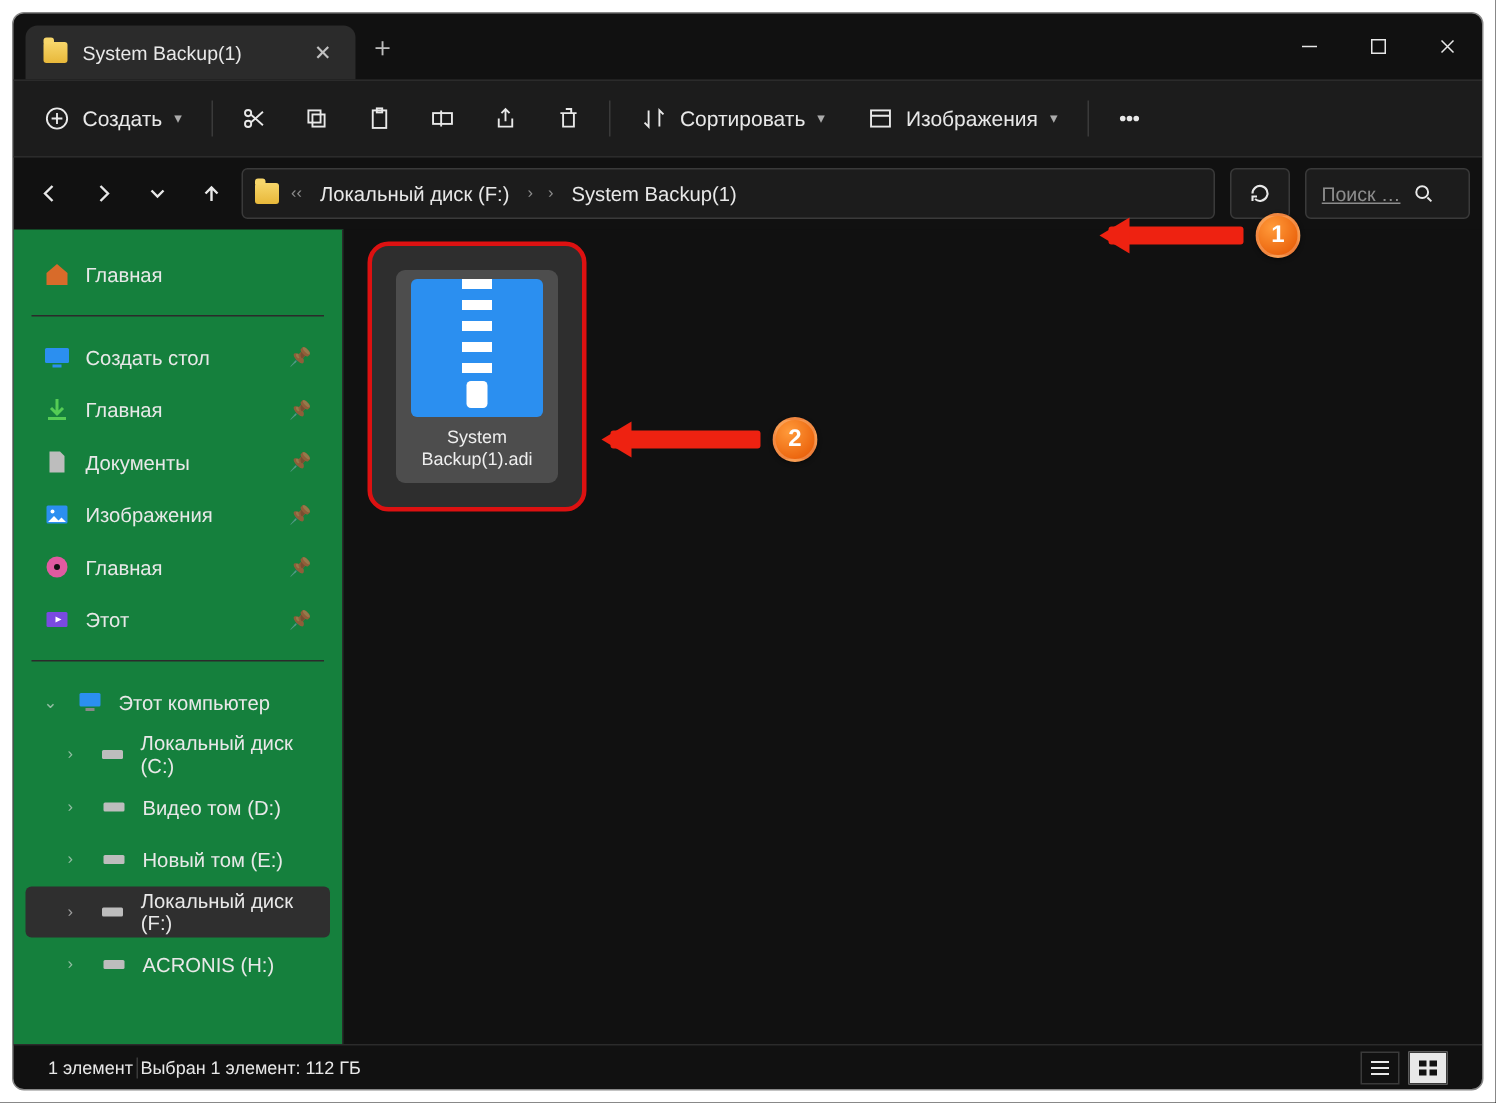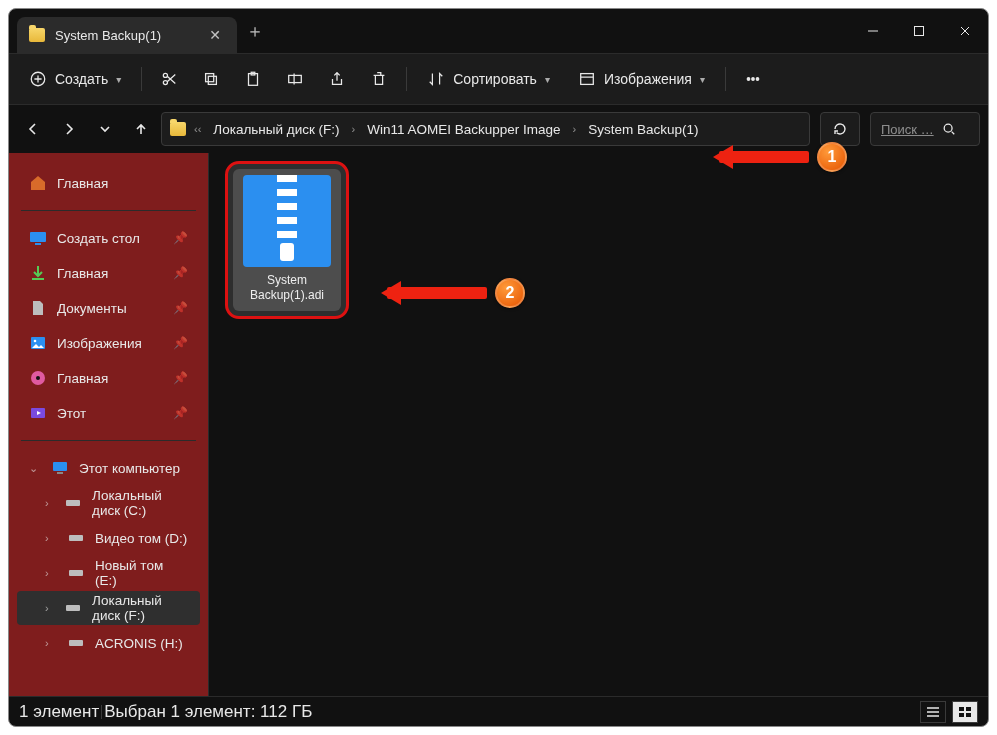--- a/index.html
+++ b/index.html
@@ -45,36 +45,36 @@
   .crumb { padding: 2px 4px; border-radius: 3px; }
   .refresh { width: 40px; height: 34px; border: 1px solid #3a3a3a; border-radius: 4px; display: flex; align-items: center; justify-content: center; margin-left: 6px; background: #1c1c1c; }
   .search {
     width: 110px; height: 34px; border: 1px solid #3a3a3a; border-radius: 4px; margin-left: 6px;
     background: #1c1c1c; display: flex; align-items: center; padding: 0 10px; font-size: 13px; gap: 8px;
   }
   .search span.ph { opacity: .55; white-space: nowrap; overflow: hidden; text-decoration: underline; }
   
   .body { flex: 1; display: flex; min-height: 0; }
   .sidebar {
-    width: 200px; background: #7f1d1d; border-right: 1px solid #2b2b2b; padding: 12px 4px; overflow: hidden;
+    width: 220px; background: #15803d; border-right: 1px solid #2b2b2b; padding: 12px 4px; overflow: hidden;
   }
   .nav-item {
     display: flex; align-items: center; gap: 10px; height: 34px; padding: 0 12px; font-size: 13.5px;
     border-radius: 4px; margin: 1px 4px;
   }
   .nav-item .pin { margin-left: auto; opacity: .55; font-size: 12px; }
   .nav-item.active { background: #2f2f2f; }
   .nav-item .exp { width: 12px; opacity: .6; font-size: 11px; }
   .hr { height: 1px; background: #2b2b2b; margin: 10px 8px; }
   .ic { width: 18px; height: 18px; display: inline-flex; align-items: center; justify-content: center; }
   .ic svg { width: 18px; height: 18px; }
   
   .content { flex: 1; position: relative; background: #111; padding: 16px; }
   .file-wrap {
-    position: absolute; left: 16px; top: 8px; padding: 5px; border: 3px solid #d11; border-radius: 14px;
+    position: absolute; left: 16px; top: 8px; padding: 16px; border: 3px solid #d11; border-radius: 14px;
     background: #2e2e2e;
   }
   .file {
     width: 108px; display: flex; flex-direction: column; align-items: center; gap: 6px;
     padding: 6px 4px 8px; border-radius: 6px; background: #4d4d4d;
   }
   .file-icon {
     width: 88px; height: 92px; background: #2b8ff0; border-radius: 4px; position: relative; overflow: hidden;
   }
   .zip {
@@ -98,21 +98,21 @@
     border: 2px solid #fff3; color: #fff; font-weight: 700; font-size: 16px;
     display: flex; align-items: center; justify-content: center; box-shadow: 0 1px 3px rgba(0,0,0,.5);
   }
   .arrow1 { left: 510px; top: -2px; width: 90px; }
   .badge1 { left: 608px; top: -11px; }
   .arrow2 { left: 178px; top: 134px; width: 100px; }
   .badge2 { left: 286px; top: 125px; }
   
   .status {
     height: 30px; border-top: 1px solid #2b2b2b; display: flex; align-items: center;
-    padding: 0 10px; font-size: 17px; gap: 2px;
+    padding: 0 23px; font-size: 12px; gap: 2px;
   }
   .status .vs { width: 1px; height: 14px; background: #3a3a3a; }
   .status .spacer { flex: 1; }
   .viewbtn { width: 26px; height: 22px; border: 1px solid #3a3a3a; display: flex; align-items: center; justify-content: center; margin-left: 4px; }
   .viewbtn.active { background: #e8e8e8; }
 </style>
 </head>
 <body>
 
 <div class="window">
@@ -253,21 +253,20 @@
         <svg width="16" height="16" viewBox="0 0 16 16">
           <path d="M8 13 V4 M4 8 L8 4 L12 8" stroke-width="1.6"></path>
         </svg>
       </div>
 
     <div class="addr">
       <span class="icon-folder"></span>
       <span class="ch">‹‹</span>
       <span class="crumb">Локальный диск (F:)</span>
       <span class="ch">›</span>
-      <span class="crumb">Win11 AOMEI Backupper Image</span>
       <span class="ch">›</span>
       <span class="crumb">System Backup(1)</span>
     </div>
 
     <div class="refresh">
       <svg width="16" height="16" viewBox="0 0 16 16" stroke="#e8e8e8" fill="none" stroke-width="1.4">
           <path d="M3 8a5 5 0 1 1 1.7 3.7M3 13v-3h3"></path>
         </svg>
     </div>
     <div class="search">

